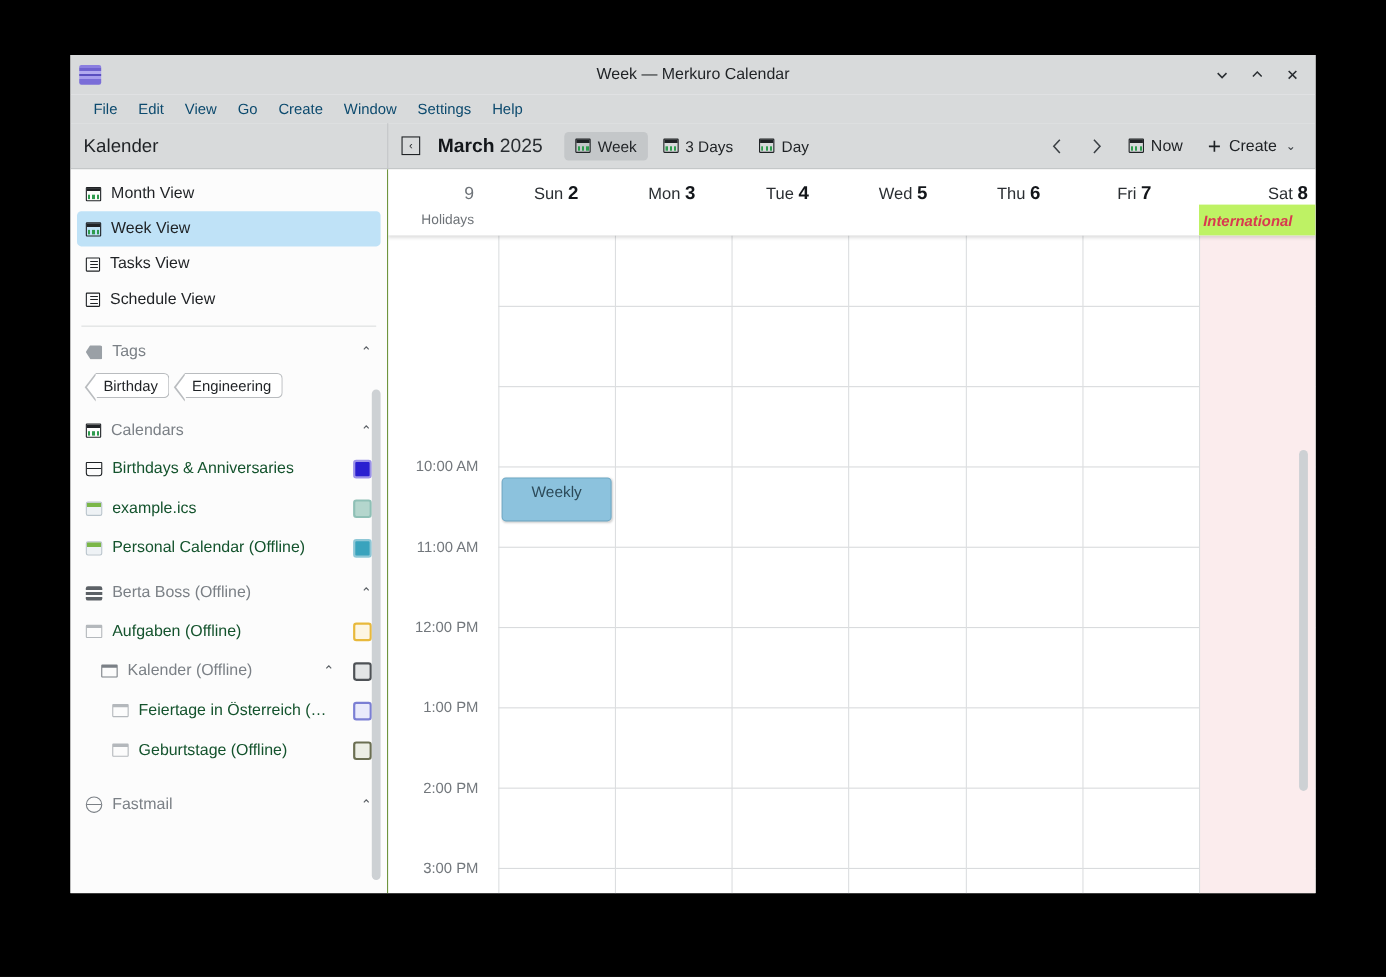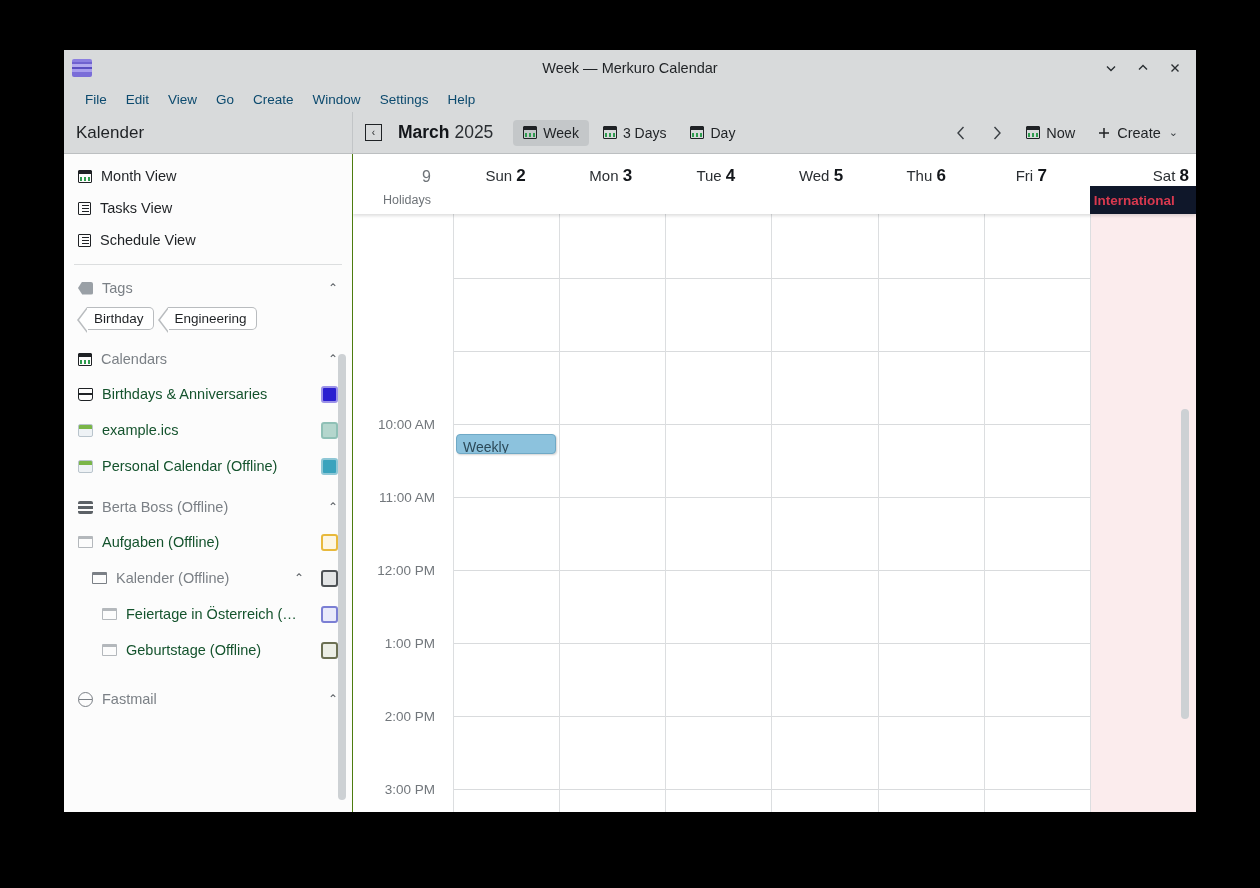--- a/index.html
+++ b/index.html
@@ -475,20 +475,24 @@
   </div>
 
   <div class="body-split">
 
     <div class="sidebar">
       <div class="nav-list" id="nav-list">
           <div class="nav-item">
             <span class="ico ico-cal"></span>
             <span>Month View</span>
           </div>
+          <div class="nav-item selected">
+            <span class="ico ico-cal"></span>
+            <span>Week View</span>
+          </div>
           <div class="nav-item">
             <span class="ico ico-list"></span>
             <span>Tasks View</span>
           </div>
           <div class="nav-item">
             <span class="ico ico-list"></span>
             <span>Schedule View</span>
           </div>
         </div>
       <div class="divider"></div>
@@ -581,21 +585,21 @@
           </div>
         <div class="hdr-holidays" id="hdr-holidays">
             <div class="hdr-hol-label">Holidays</div>
             <div class="hdr-hol-cell"></div>
             <div class="hdr-hol-cell"></div>
             <div class="hdr-hol-cell"></div>
             <div class="hdr-hol-cell"></div>
             <div class="hdr-hol-cell"></div>
             <div class="hdr-hol-cell"></div>
             <div class="hdr-hol-cell">
-              <div class="hol-chip" style="background: #0f172a; color: rgb(217, 57, 79);">International</div>
+              <div class="hol-chip" style="background: #bef264; color: rgb(217, 57, 79); font-style: italic;">International</div>
             </div>
           </div>
       </div>
 
       <div class="grid-wrap">
         <div class="grid-inner">
           <div class="time-col" id="time-col">
               <div class="time-label" style="top: 254px;">10:00 AM</div>
               <div class="time-label" style="top: 327px;">11:00 AM</div>
               <div class="time-label" style="top: 400px;">12:00 PM</div>
@@ -612,21 +616,21 @@
               <div class="hour-line" style="top: 473px;"></div>
               <div class="hour-line" style="top: 546px;"></div>
               <div class="hour-line" style="top: 619px;"></div>
               <div class="day-col" style="left: 0%; width: 14.2857%;"></div>
               <div class="day-col" style="left: 14.2857%; width: 14.2857%;"></div>
               <div class="day-col" style="left: 28.5714%; width: 14.2857%;"></div>
               <div class="day-col" style="left: 42.8571%; width: 14.2857%;"></div>
               <div class="day-col" style="left: 57.1429%; width: 14.2857%;"></div>
               <div class="day-col" style="left: 71.4286%; width: 14.2857%;"></div>
               <div class="day-col weekend" style="left: 85.7143%; width: 14.2857%;"></div>
-              <div class="event" style="left: calc(0% + 3px); width: calc(14.2857% - 6px); top: 264px; height: 20px; background: rgb(140, 194, 221); border-color: rgb(111, 169, 198);">Weekly</div>
+              <div class="event" style="left: calc(0% + 3px); width: calc(14.2857% - 6px); top: 264px; height: 40px; background: rgb(140, 194, 221); border-color: rgb(111, 169, 198); text-align: center;">Weekly</div>
             </div>
         </div>
         <div class="sb-track" style="right:4px;">
           <div class="sb-thumb" style="top:195px;height:310px;"></div>
         </div>
       </div>
 
     </div>
   </div>
 </div>

